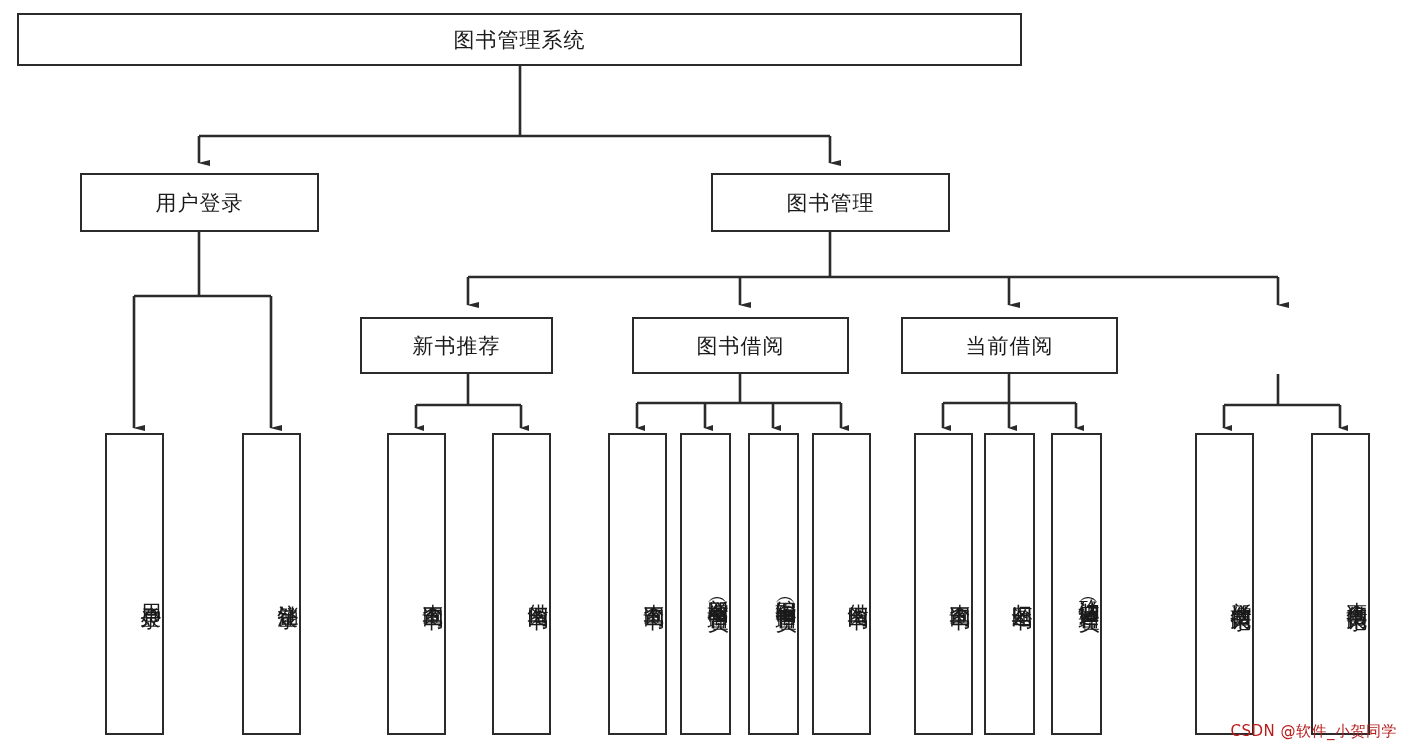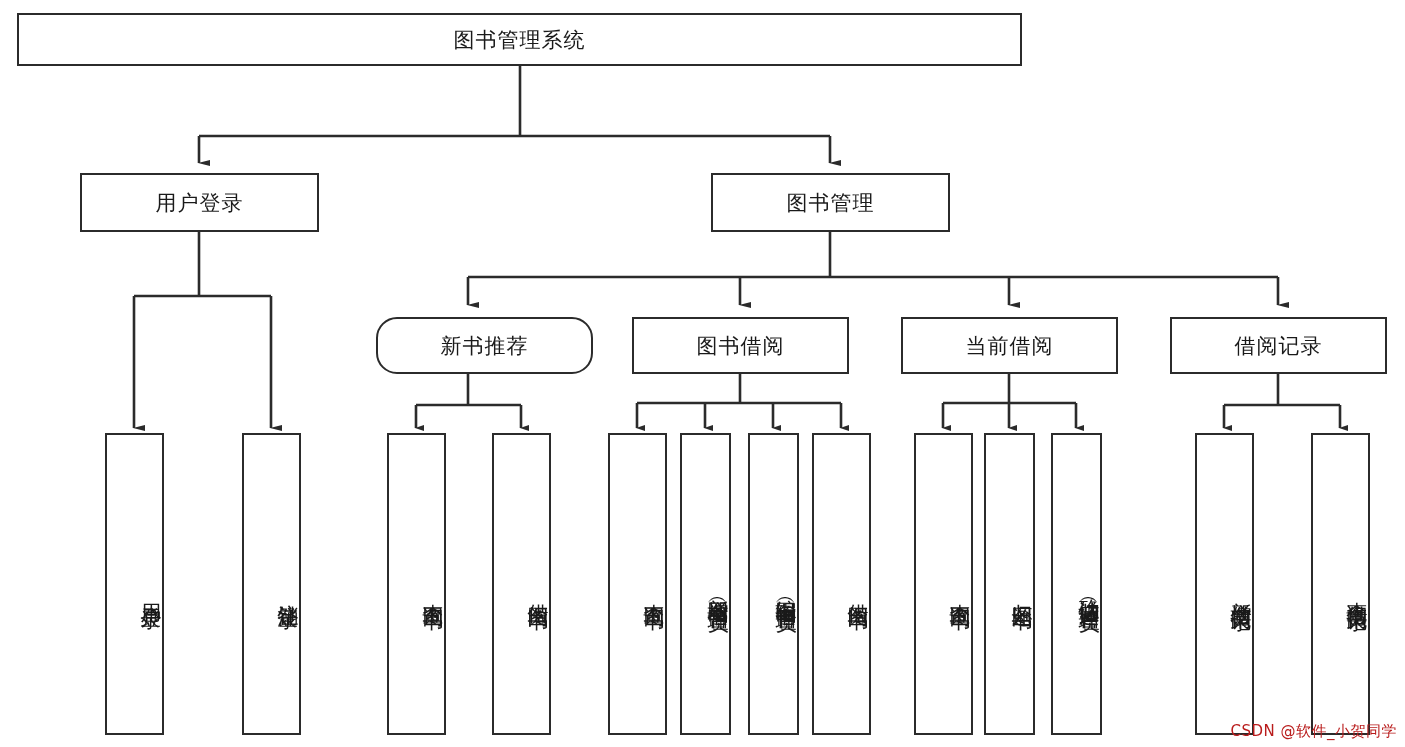--- a/index.html
+++ b/index.html
@@ -129,31 +129,28 @@
     <span class="lbl">图书管理系统</span>
   </div>
 
   <div class="node horiz" style="left:80px; top:173px; width:239px; height:59px;">
     <span class="lbl">用户登录</span>
   </div>
   <div class="node horiz" style="left:711px; top:173px; width:239px; height:59px;text-align:center;">
     <span class="lbl">图书管理</span>
   </div>
 
-  <div class="node horiz" style="left:376px; top:317px; width:217px; height:57px;border-radius:21px;">
+  <div class="node horiz" style="left:360px; top:317px; width:193px; height:57px;">
     <span class="lbl">新书推荐</span>
   </div>
   <div class="node horiz" style="left:901px; top:317px; width:217px; height:57px;">
     <span class="lbl">当前借阅</span>
   </div>
   <div class="node horiz" style="left:632px; top:317px; width:217px; height:57px;">
     <span class="lbl">图书借阅</span>
-  </div>
-  <div class="node horiz" style="left:1170px; top:317px; width:217px; height:57px;">
-    <span class="lbl">借阅记录</span>
   </div>
 
   <div class="node vert" style="left:105px; top:433px; width:59px; height:302px;">
     <span class="lbl">用户登录</span>
   </div>
   <div class="node vert" style="left:242px; top:433px; width:59px; height:302px;">
     <span class="lbl">注销登录</span>
   </div>
 
   <div class="node vert" style="left:387px; top:433px; width:59px; height:302px;">

